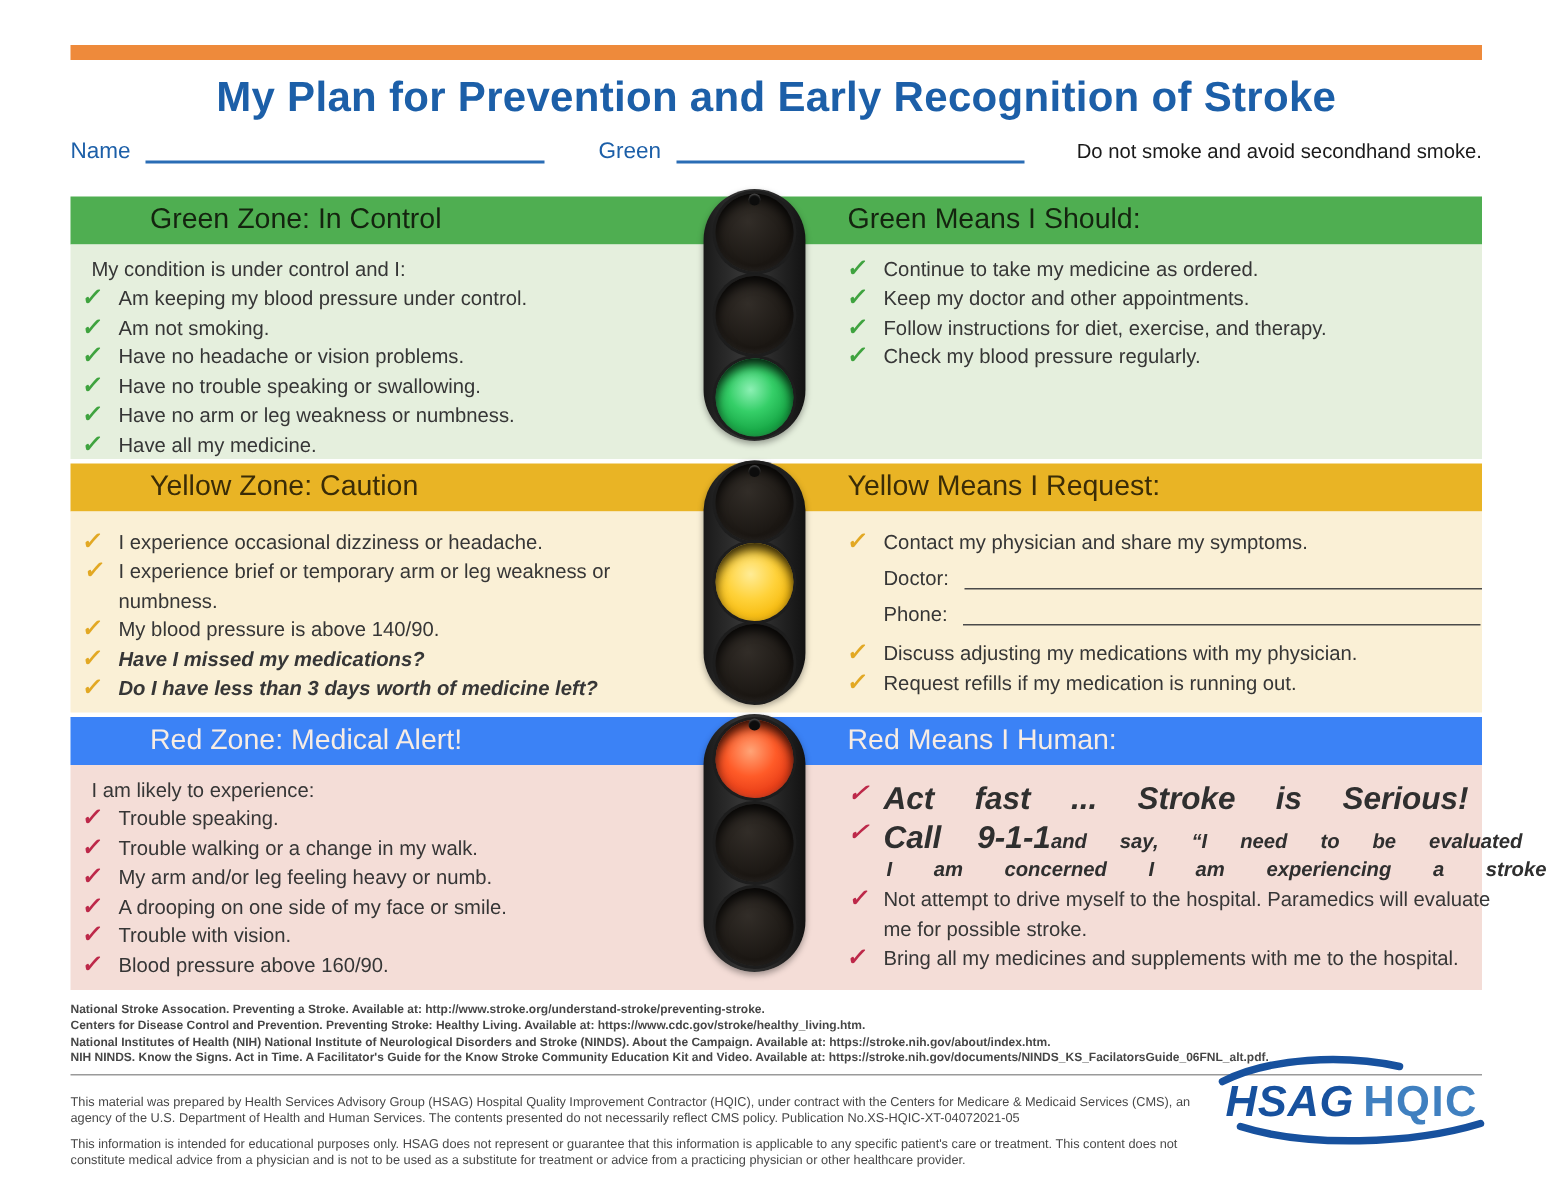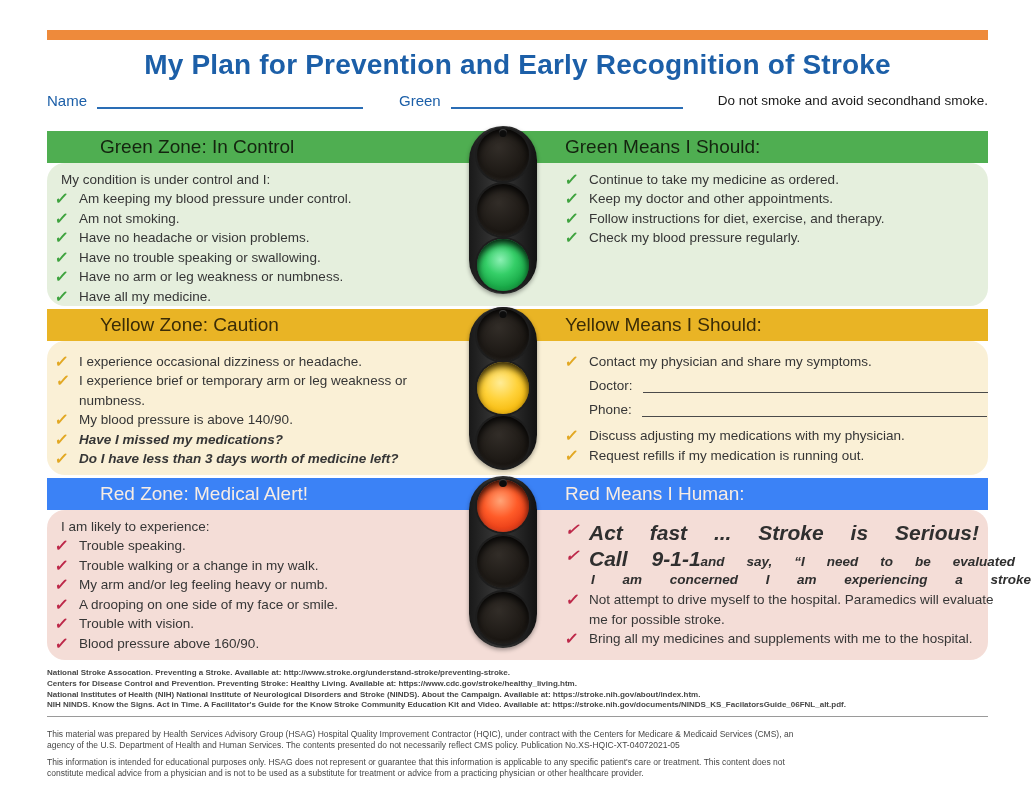--- a/index.html
+++ b/index.html
@@ -15,21 +15,21 @@
   .name-line { width:266px; margin-left:10px; }
   .date-label { margin-left:36px; }
   .date-line { width:232px; margin-left:10px; }
   .smoke-note { margin-left:auto; color:#1a1a1a; font-size:13.5px; padding-bottom:1px; }
 
   .zone { position:relative; margin-top:3px; }
   .zone-first { margin-top:22px; }
   .zone-header { position:relative; display:flex; align-items:center; height:32px; font-size:19px;padding-left:39px; }
   .zh-left { margin-left:14px; }
   .zh-right { position:absolute; left:518px; }
-  .zone-body { position:relative; display:flex;border-radius:18px; }
+  .zone-body { position:relative; display:flex; }
   .col-left { width:450px; padding:7px 0 6px 8px; }
   .col-right { margin-left:68px; width:423px; padding:7px 0 6px 0; }
 
   .green .zone-header { background:#4fae51; color:#14240f; }
   .green .zone-body  { background:#e5efdd; }
   .yellow .zone-header { background:#e9b425; color:#3a2c07; }
   .yellow .zone-body  { background:#faf0d6; }
   .red .zone-header { background:#3b82f6; color:#f7ece4; }
   .red .zone-body  { background:#f4ddd7; }
 
@@ -158,21 +158,21 @@
         <div class="tl-bolt"></div>
         <div class="tl-lens"></div>
         <div class="tl-lens"></div>
         <div class="tl-lens lit-green"></div>
       </div>
     </div>
 
     <div class="zone yellow">
       <div class="zone-header">
         <span class="zh-left">Yellow Zone: Caution</span>
-        <span class="zh-right">Yellow Means I Should:</span>
+        <span class="zh-right">Yellow Means I Request:</span>
       </div>
       <div class="zone-body" style="height:134px;">
         <div class="col-left" style="padding-top:11px;">
           <div class="item">
               <span class="check">✓</span>
               <span>I experience occasional dizziness or headache.</span>
             </div>
           <div class="item" style="width:420px;">
               <span class="check">✓</span>
               <span>I experience brief or temporary arm or leg weakness or numbness.</span>
@@ -290,13 +290,22 @@
     </div>
 
     <div class="footer-divider"></div>
 
     <div class="disclaimer">
       <p>This material was prepared by Health Services Advisory Group (HSAG) Hospital Quality Improvement Contractor (HQIC), under contract with the Centers for Medicare &amp; Medicaid Services (CMS), an agency of the U.S. Department of Health and Human Services. The contents presented do not necessarily reflect CMS policy. Publication No.XS-HQIC-XT-04072021-05</p>
       <p>This information is intended for educational purposes only. HSAG does not represent or guarantee that this information is applicable to any specific patient's care or treatment. This content does not constitute medical advice from a physician and is not to be used as a substitute for treatment or advice from a practicing physician or other healthcare provider.</p>
     </div>
   </div>
 
+  <div class="logo">
+    <svg width="180" height="62" viewBox="0 0 180 62">
+      <path d="M 4 18 C 35 2, 85 0, 122 8" fill="none" stroke="#17519e" stroke-width="5" stroke-linecap="round"></path>
+      <path d="M 16 48 C 60 62, 130 60, 176 46" fill="none" stroke="#17519e" stroke-width="5" stroke-linecap="round"></path>
+    </svg>
+    <div class="logo-text">
+      <span class="hsag">HSAG</span><span class="hqic">HQIC</span>
+    </div>
+  </div>
 </div>
 
 </body></html>

